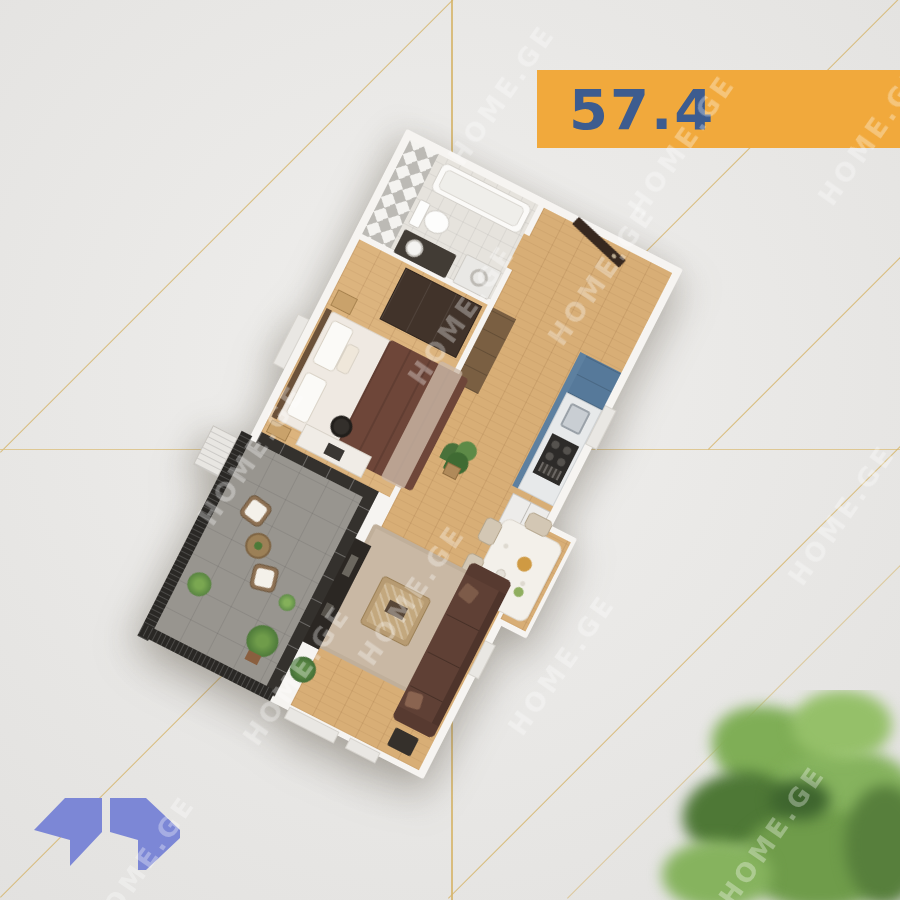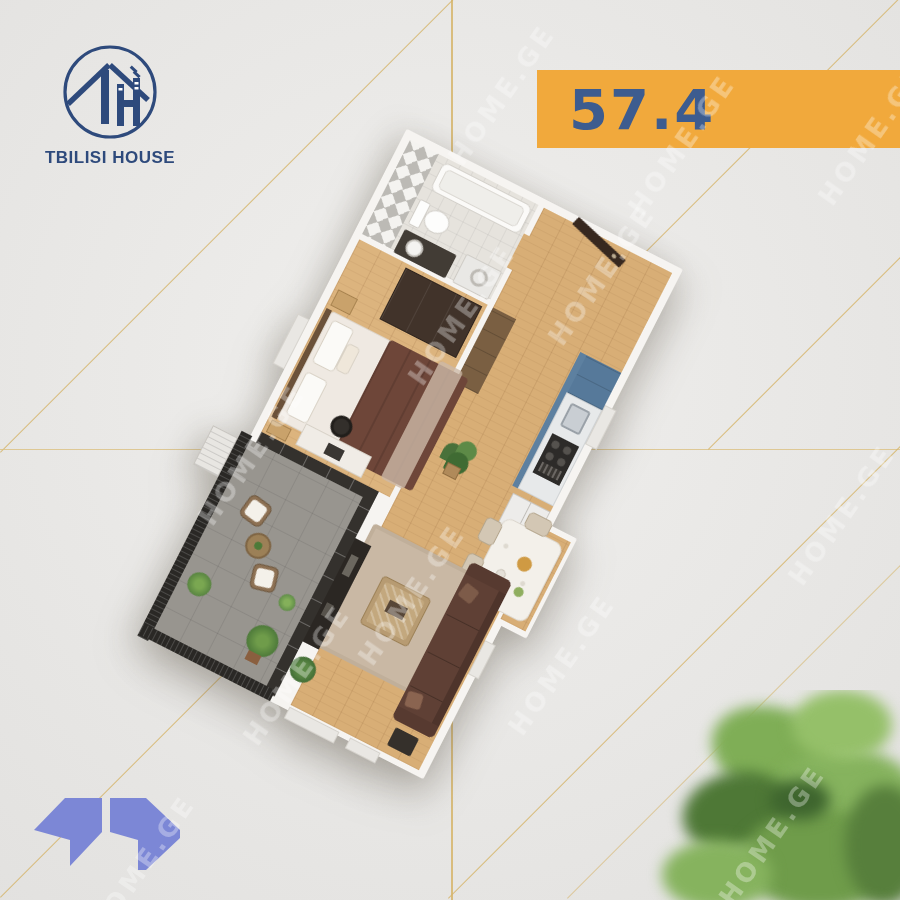--- a/index.html
+++ b/index.html
@@ -299,37 +299,20 @@
       <div class="mpot"></div>
     </div>
 
     <div class="sill sill-b1"></div>
     <div class="sill sill-b2"></div>
     <div class="sill sill-r1"></div>
     <div class="sill sill-r2"></div>
     <div class="sill sill-l1"></div>
   </div>
 
-  <div class="brand">
-    <svg width="160" height="100" viewBox="0 0 160 100">
-      <circle cx="80" cy="50" r="45" fill="none" stroke="#2e4a7c" stroke-width="3.2"></circle>
-      <path d="M38,62 L79,23" stroke="#2e4a7c" stroke-width="5.5" fill="none"></path>
-      <rect x="71" y="28" width="8" height="54" fill="#2e4a7c"></rect>
-      <path d="M80,23 L118,58" stroke="#2e4a7c" stroke-width="5.5" fill="none"></path>
-      <rect x="87" y="42" width="7" height="42" fill="#2e4a7c"></rect>
-      <rect x="103" y="36" width="7" height="48" fill="#2e4a7c"></rect>
-      <rect x="87" y="58" width="23" height="7" fill="#2e4a7c"></rect>
-      <rect x="100" y="26" width="8" height="3" fill="#2e4a7c" transform="rotate(43 104 27)"></rect>
-      <rect x="103" y="31" width="8" height="3" fill="#2e4a7c" transform="rotate(43 107 32)"></rect>
-      <rect x="104.5" y="40" width="4" height="2.5" fill="#ffffff"></rect>
-      <rect x="104.5" y="45" width="4" height="2.5" fill="#ffffff"></rect>
-      <rect x="88.5" y="46" width="4" height="2.5" fill="#ffffff"></rect>
-    </svg>
-    <div class="brand-text">TBILISI HOUSE</div>
-  </div>
 
   <div class="badge">
     <span class="val">57.4</span>
   </div>
 
   <div class="mark">
     <svg width="160" height="100" viewBox="0 0 160 100">
       <polygon points="37,8 74,8 74,42 42,76 42,50 6,40" fill="#7c87d6"></polygon>
       <polygon points="82,8 118,8 152,40 152,48 118,80 110,80 110,50 82,42" fill="#7c87d6"></polygon>
     </svg>

